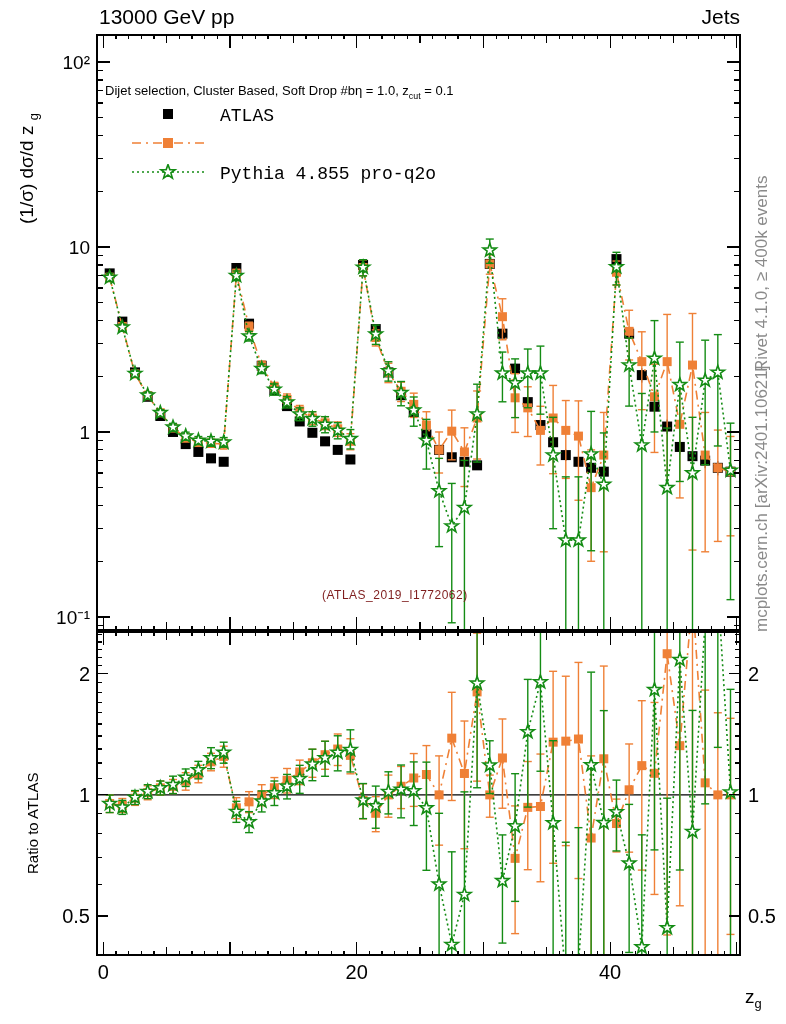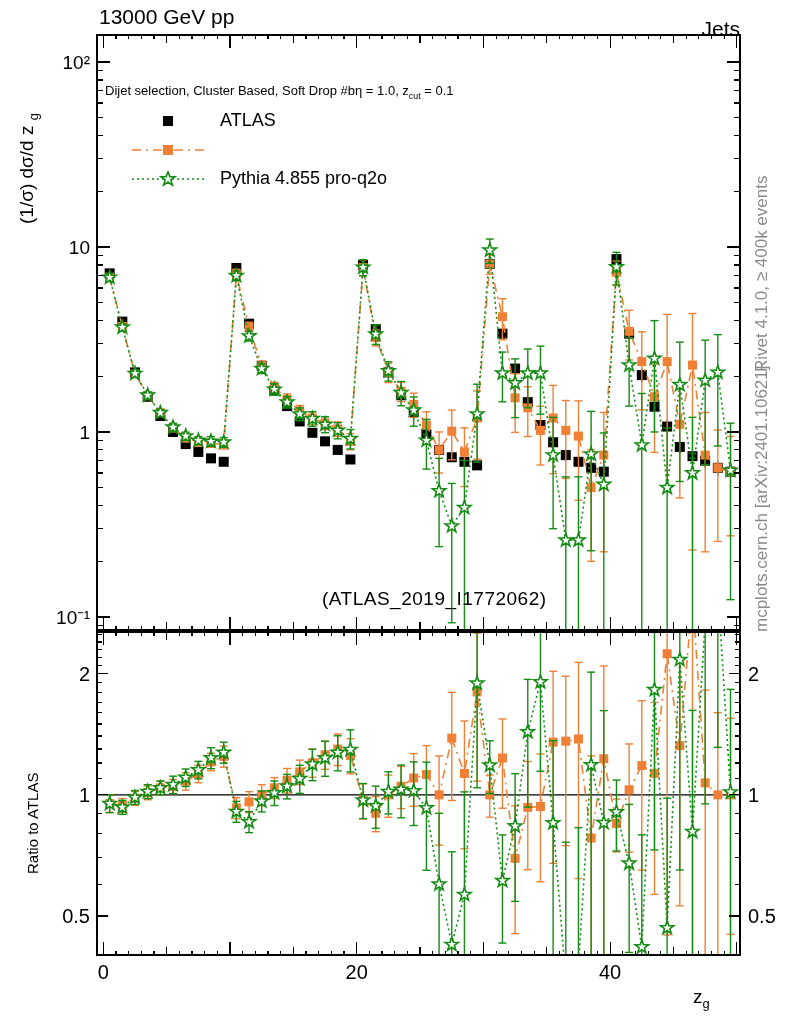--- a/index.html
+++ b/index.html
@@ -6,35 +6,35 @@
   .fig{position:relative;width:786px;height:1024px;background:#fff;
        font-family:"Liberation Sans", sans-serif;color:#000;overflow:hidden;}
   .abs{position:absolute;white-space:nowrap;}
   .hdr{font-size:21px;}
   .inner-title{font-size:13px;margin-top:25px;}
   sub{font-size:0.68em;}
   .vtext{position:absolute;transform:rotate(-90deg);transform-origin:0 0;white-space:nowrap;}
   .ylab{font-size:19px;}
   .ratlab{font-size:15px;}
   .margin-txt{font-size:17px;color:#8a8a8a;}
-  .watermark{font-size:19px;color:#000000;letter-spacing:0.5px;}
+  .watermark{font-size:12px;color:#7f1d1d;letter-spacing:0.5px;}
   .legend{position:absolute;left:130px;top:106px;}
-  .legend-row{display:flex;align-items:center;height:29px;}
+  .legend-row{display:flex;height:29px;font-family:Liberation Mono, monospace;}
   .legend-row svg{width:76px;height:16px;margin-right:14px;}
   .legend-label{font-size:18px;}
   .xlab{font-size:19px;}
   svg text{font-family:"Liberation Sans", sans-serif;}
 </style>
 </head>
 <body>
 
 <div class="fig">
 
   <div class="abs hdr" style="left:99px;top:5px;">13000 GeV pp</div>
-  <div class="abs hdr" style="right:46px;top:5px;margin-top:12px;">Jets</div>
+  <div class="abs hdr" style="right:46px;top:5px;">Jets</div>
 
   <div class="vtext ylab" style="left:16px;top:224px;"><span>(1/σ) dσ/d z</span>&nbsp;<sub>g</sub></div>
   <div class="vtext ratlab" style="left:24px;top:874px;">Ratio to ATLAS</div>
   <div class="vtext margin-txt" style="left:752px;top:372px;">Rivet 4.1.0, ≥ 400k events</div>
   <div class="vtext margin-txt" style="left:752px;top:632px;">mcplots.cern.ch [arXiv:2401.10621]</div>
 
   <svg id="plot" width="786" height="1024" style="position:absolute;left:0;top:0;">
       <defs>
         <clipPath id="cm">
           <rect x="97" y="35" width="643" height="595"></rect>
@@ -1294,15 +1294,15 @@
       <svg id="lm2" viewBox="0 0 76 16">
           <line x1="2" y1="8" x2="74" y2="8" stroke="#148c14" stroke-width="1.6" stroke-dasharray="2 3"></line>
           <polygon points="38.0,0.5 39.8,5.6 45.1,5.7 40.9,8.9 42.4,14.1 38.0,11.0 33.6,14.1 35.1,8.9 30.9,5.7 36.2,5.6" fill="#fff" stroke="#148c14" stroke-width="1.6"></polygon>
         </svg>
       <span class="legend-label">Pythia 4.855 pro-q2o</span>
     </div>
   </div>
 
   <div class="abs watermark" style="left:322px;top:588px;">(ATLAS_2019_I1772062)</div>
 
-  <div class="abs xlab" style="left:693px;top:986px;"><span>z</span><sub>g</sub></div>
+  <div class="abs xlab" style="left:745px;top:986px;"><span>z</span><sub>g</sub></div>
 
 </div>
 
 </body></html>

